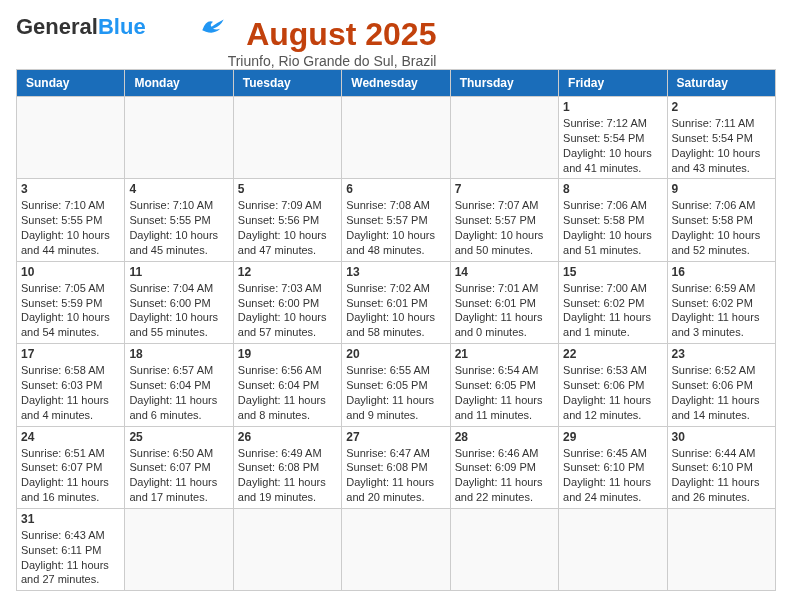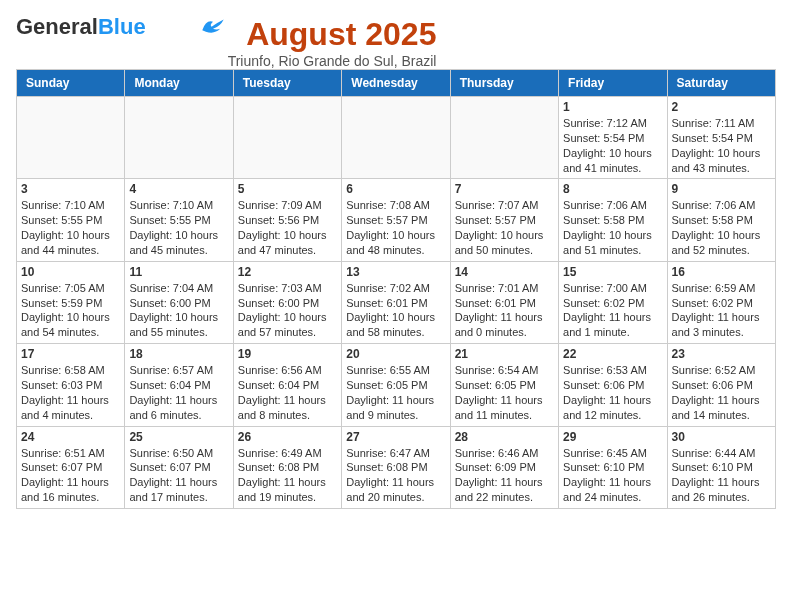--- a/index.html
+++ b/index.html
@@ -333,14 +333,29 @@
 and 24 minutes.</div>
         </td>
         <td>
           <span class="day-number">30</span>
           <div class="cell-info" style="white-space: pre-line;">Sunrise: 6:44 AM
 Sunset: 6:10 PM
 Daylight: 11 hours
 and 26 minutes.</div>
         </td>
       </tr>
+      <tr>
+        <td>
+          <span class="day-number">31</span>
+          <div class="cell-info" style="white-space: pre-line;">Sunrise: 6:43 AM
+Sunset: 6:11 PM
+Daylight: 11 hours
+and 27 minutes.</div>
+        </td>
+        <td class="empty"></td>
+        <td class="empty"></td>
+        <td class="empty"></td>
+        <td class="empty"></td>
+        <td class="empty"></td>
+        <td class="empty"></td>
+      </tr>
     </tbody>
 </table>
 
 </body></html>

